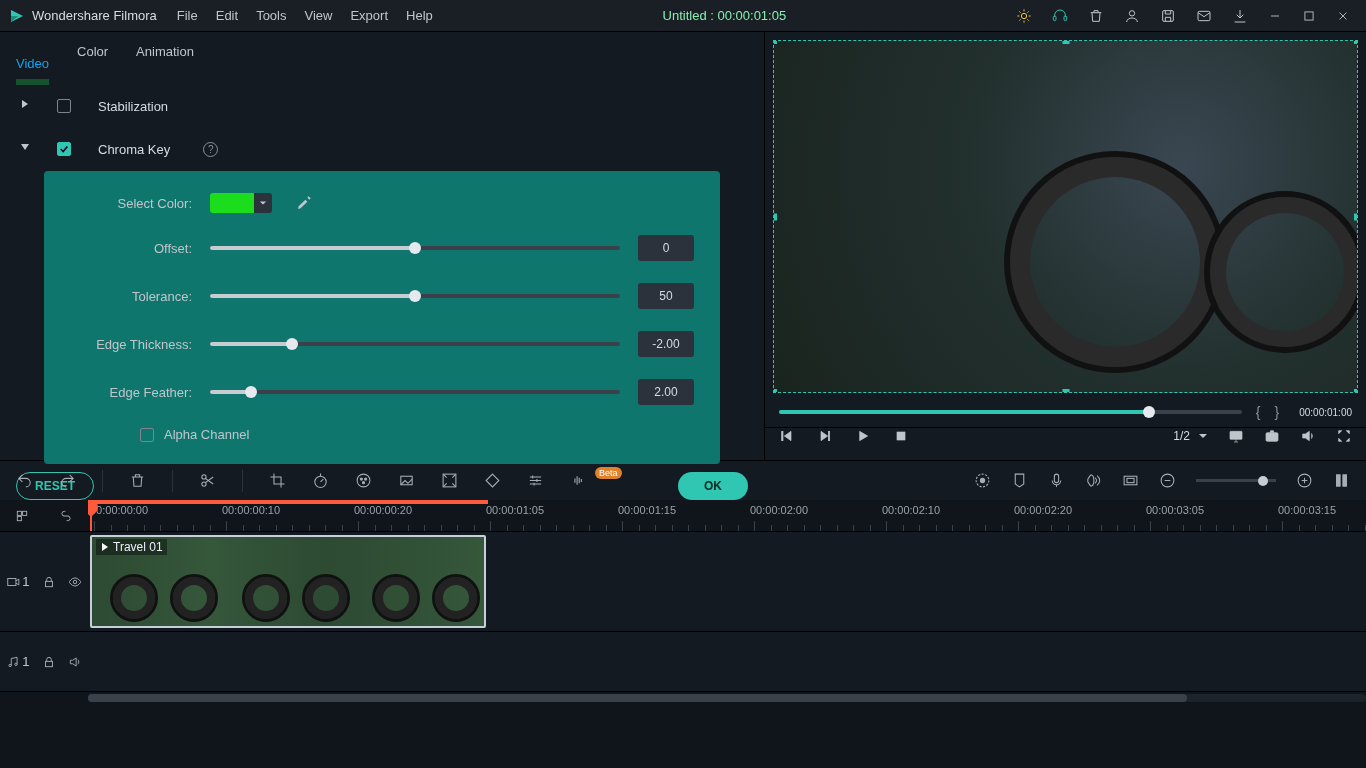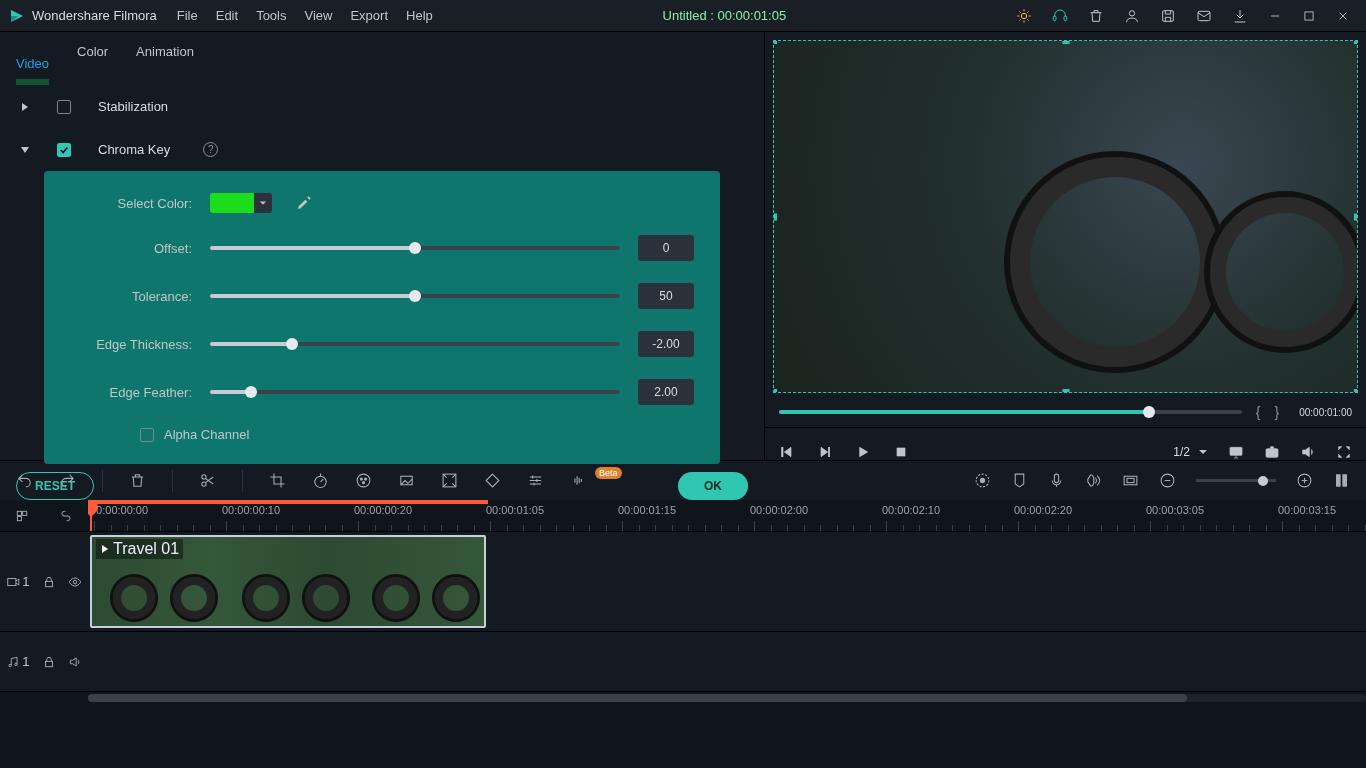--- a/index.html
+++ b/index.html
@@ -20,21 +20,21 @@
 .tbi.teal { stroke:#2fc7b1; }
 .win-btn { width:14px; height:14px; cursor:pointer; stroke:#c0c5cc; fill:none; stroke-width:1.5; }
 
 
 .workspace { display:flex; height:428px; }
 .leftpane { width:765px; background:#141a21; border-right:1px solid #000; display:flex; flex-direction:column; }
 .tabs { display:flex; gap:28px; padding:12px 16px 0 16px; }
 .tab { color:#c0c5cc; padding-bottom:8px; cursor:pointer; }
 .tab.active { color:#0ea5e9; border-bottom:6px solid #14532d;margin-top:12px; }
 
-.section-row { display:flex; align-items:center; gap:27px; padding:14px 20px; }
+.section-row { display:flex; gap:27px; padding:14px 20px; }
 .disc-triangle { width:10px; height:10px; fill:#c0c5cc; }
 .chk { width:14px; height:14px; border:1px solid #7d8590; border-radius:2px; display:inline-flex; align-items:center; justify-content:center; }
 .chk.on { background:#2fc7b1; border-color:#2fc7b1; }
 .chk.on svg { width:10px; height:10px; stroke:#102; stroke-width:2; fill:none; }
 .sec-label { color:#d7dce3; }
 .help-ic { width:15px; height:15px; border:1.5px solid #8a9099; border-radius:50%; display:inline-flex; align-items:center; justify-content:center; font-size:10px; color:#8a9099; margin-left:6px; }
 
 .chroma-panel { margin:0 44px 0 44px; background:#0f766e; border-radius:4px; padding:22px 26px 22px 26px; flex:0 0 auto; }
 .prow { display:flex; align-items:center; margin-bottom:22px; }
 .plabel { width:140px; text-align:right; color:#c0c5cc; padding-right:18px; }
@@ -69,21 +69,21 @@
 .h-tl{top:-4px;left:-4px}.h-tr{top:-4px;right:-4px}.h-bl{bottom:-4px;left:-4px}.h-br{bottom:-4px;right:-4px}
 .h-tc{top:-4px;left:50%;transform:translateX(-50%)}.h-bc{bottom:-4px;left:50%;transform:translateX(-50%)}
 .h-ml{top:50%;left:-4px;transform:translateY(-50%)}.h-mr{top:50%;right:-4px;transform:translateY(-50%)}
 .preview-scrub { height:30px; display:flex; align-items:center; padding:0 14px; gap:14px; }
 .scrub-track { flex:1; height:4px; background:#3a414b; border-radius:2px; position:relative; }
 .scrub-fill { position:absolute; left:0; top:0; bottom:0; width:80%; background:#2fc7b1; border-radius:2px; }
 .scrub-knob { position:absolute; left:80%; top:50%; width:12px; height:12px; background:#e6eaef; border-radius:50%; transform:translate(-50%,-50%); }
 .brace { color:#8a9099; font-size:14px; }
 .tc { color:#d7dce3; font-size:10px; margin-left:6px; }
 
-.transport { height:32px; display:flex; align-items:flex-start; padding:16px 14px; gap:22px; border-top:1px solid #000; }
+.transport { height:32px; display:flex; align-items:flex-end; padding:16px 14px; gap:22px; border-top:1px solid #000; }
 .tp-ic { width:16px; height:16px; stroke:#c0c5cc; fill:#c0c5cc; cursor:pointer; }
 .tp-right { margin-left:auto; display:flex; align-items:center; gap:20px; }
 .ratio { font-size:12px; color:#d7dce3; display:flex; align-items:center; gap:8px; }
 
 
 .tl-toolbar { height:40px; background:#141a21; border-top:1px solid #000; display:flex; align-items:center; padding:0 16px; gap:26px; }
 .tl-ic { width:17px; height:17px; stroke:#a7adb6; fill:none; stroke-width:1.5; cursor:pointer; }
 .tl-sep { width:1px; height:22px; background:#2b323b; }
 .beta-badge { background:#e0822a; color:#fff; font-size:9px; padding:1px 4px; border-radius:6px; position:relative; top:-8px; left:-18px; }
 .tl-right { margin-left:auto; display:flex; align-items:center; gap:20px; }
@@ -102,21 +102,21 @@
 .playhead::before { content:""; position:absolute; top:0; left:-6px; width:14px; height:14px; background:#ff5a3c; border-radius:50% 50% 50% 0; transform:rotate(-45deg); }
 .sel-range { position:absolute; top:0; height:4px; background:#ff5a3c; }
 
 .tl-row { display:flex; height:100px; border-bottom:1px solid #000; }
 .tl-row.audio { height:60px; }
 .tl-head { width:88px; background:#141a21; display:flex; align-items:center; justify-content:space-around; }
 .tl-body { flex:1; position:relative; background:#141a21; }
 .clip { position:absolute; top:3px; bottom:3px; left:2px; width:396px; border:2px solid #c9cfd8; background:
   linear-gradient(90deg,#2d4a32 0%, #35573a 30%, #2d4a32 60%, #35573a 100%);
   border-radius:2px; overflow:hidden; }
-.clip-label { position:absolute; top:2px; left:4px; font-size:16px; color:#eef; background:rgba(0,0,0,.4); padding:1px 4px; display:flex; align-items:center; gap:3px; }
+.clip-label { position:absolute; top:2px; left:4px; font-size:12px; color:#eef; background:rgba(0,0,0,.4); padding:1px 4px; display:flex; align-items:center; gap:3px; }
 .clip-wheel { position:absolute; border:3px solid #111; border-radius:50%; width:48px; height:48px; bottom:4px; box-shadow: inset 0 0 0 8px #222; }
 
 .hscroll { height:12px; background:#10151b; display:flex; align-items:center; }
 .hscroll-track { margin-left:88px; flex:1; height:8px; background:#1c232b; border-radius:4px; position:relative; }
 .hscroll-thumb { position:absolute; left:0; width:86%; top:0; bottom:0; background:#3a414b; border-radius:4px; }
 
 .sm-ic { width:14px; height:14px; stroke:#a7adb6; fill:none; stroke-width:1.6; }
 </style>
 </head>
 <body>

